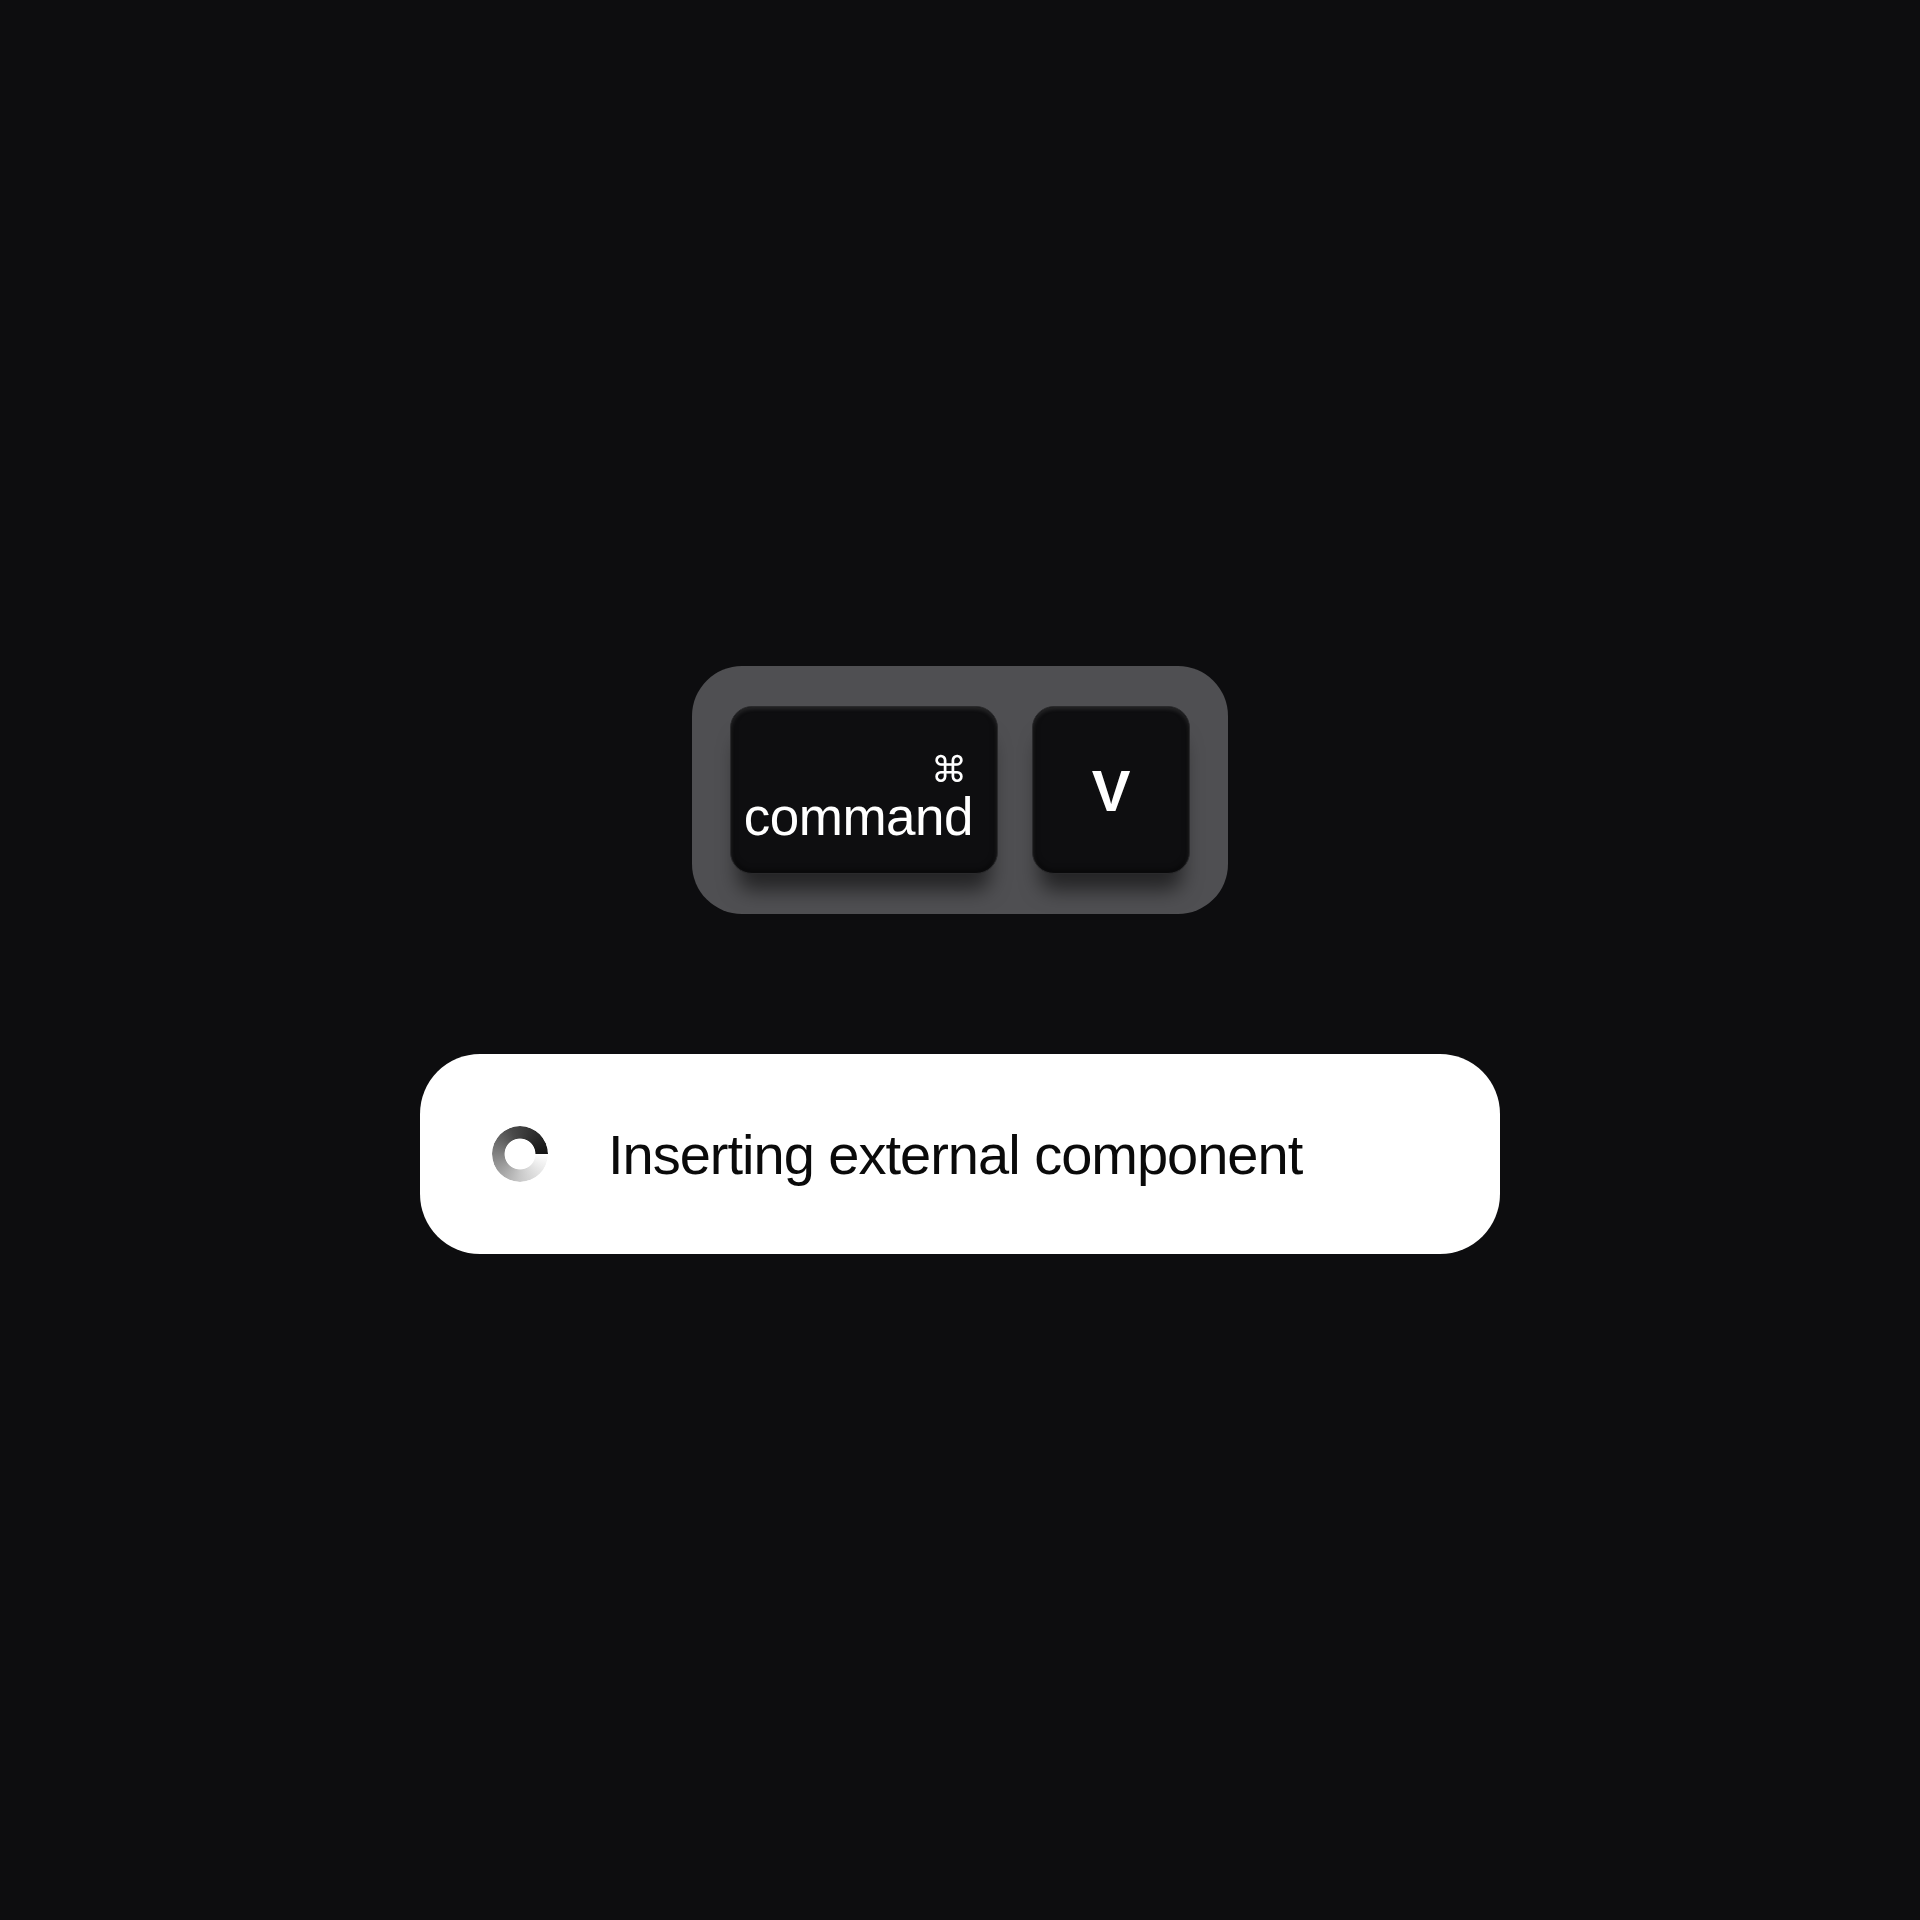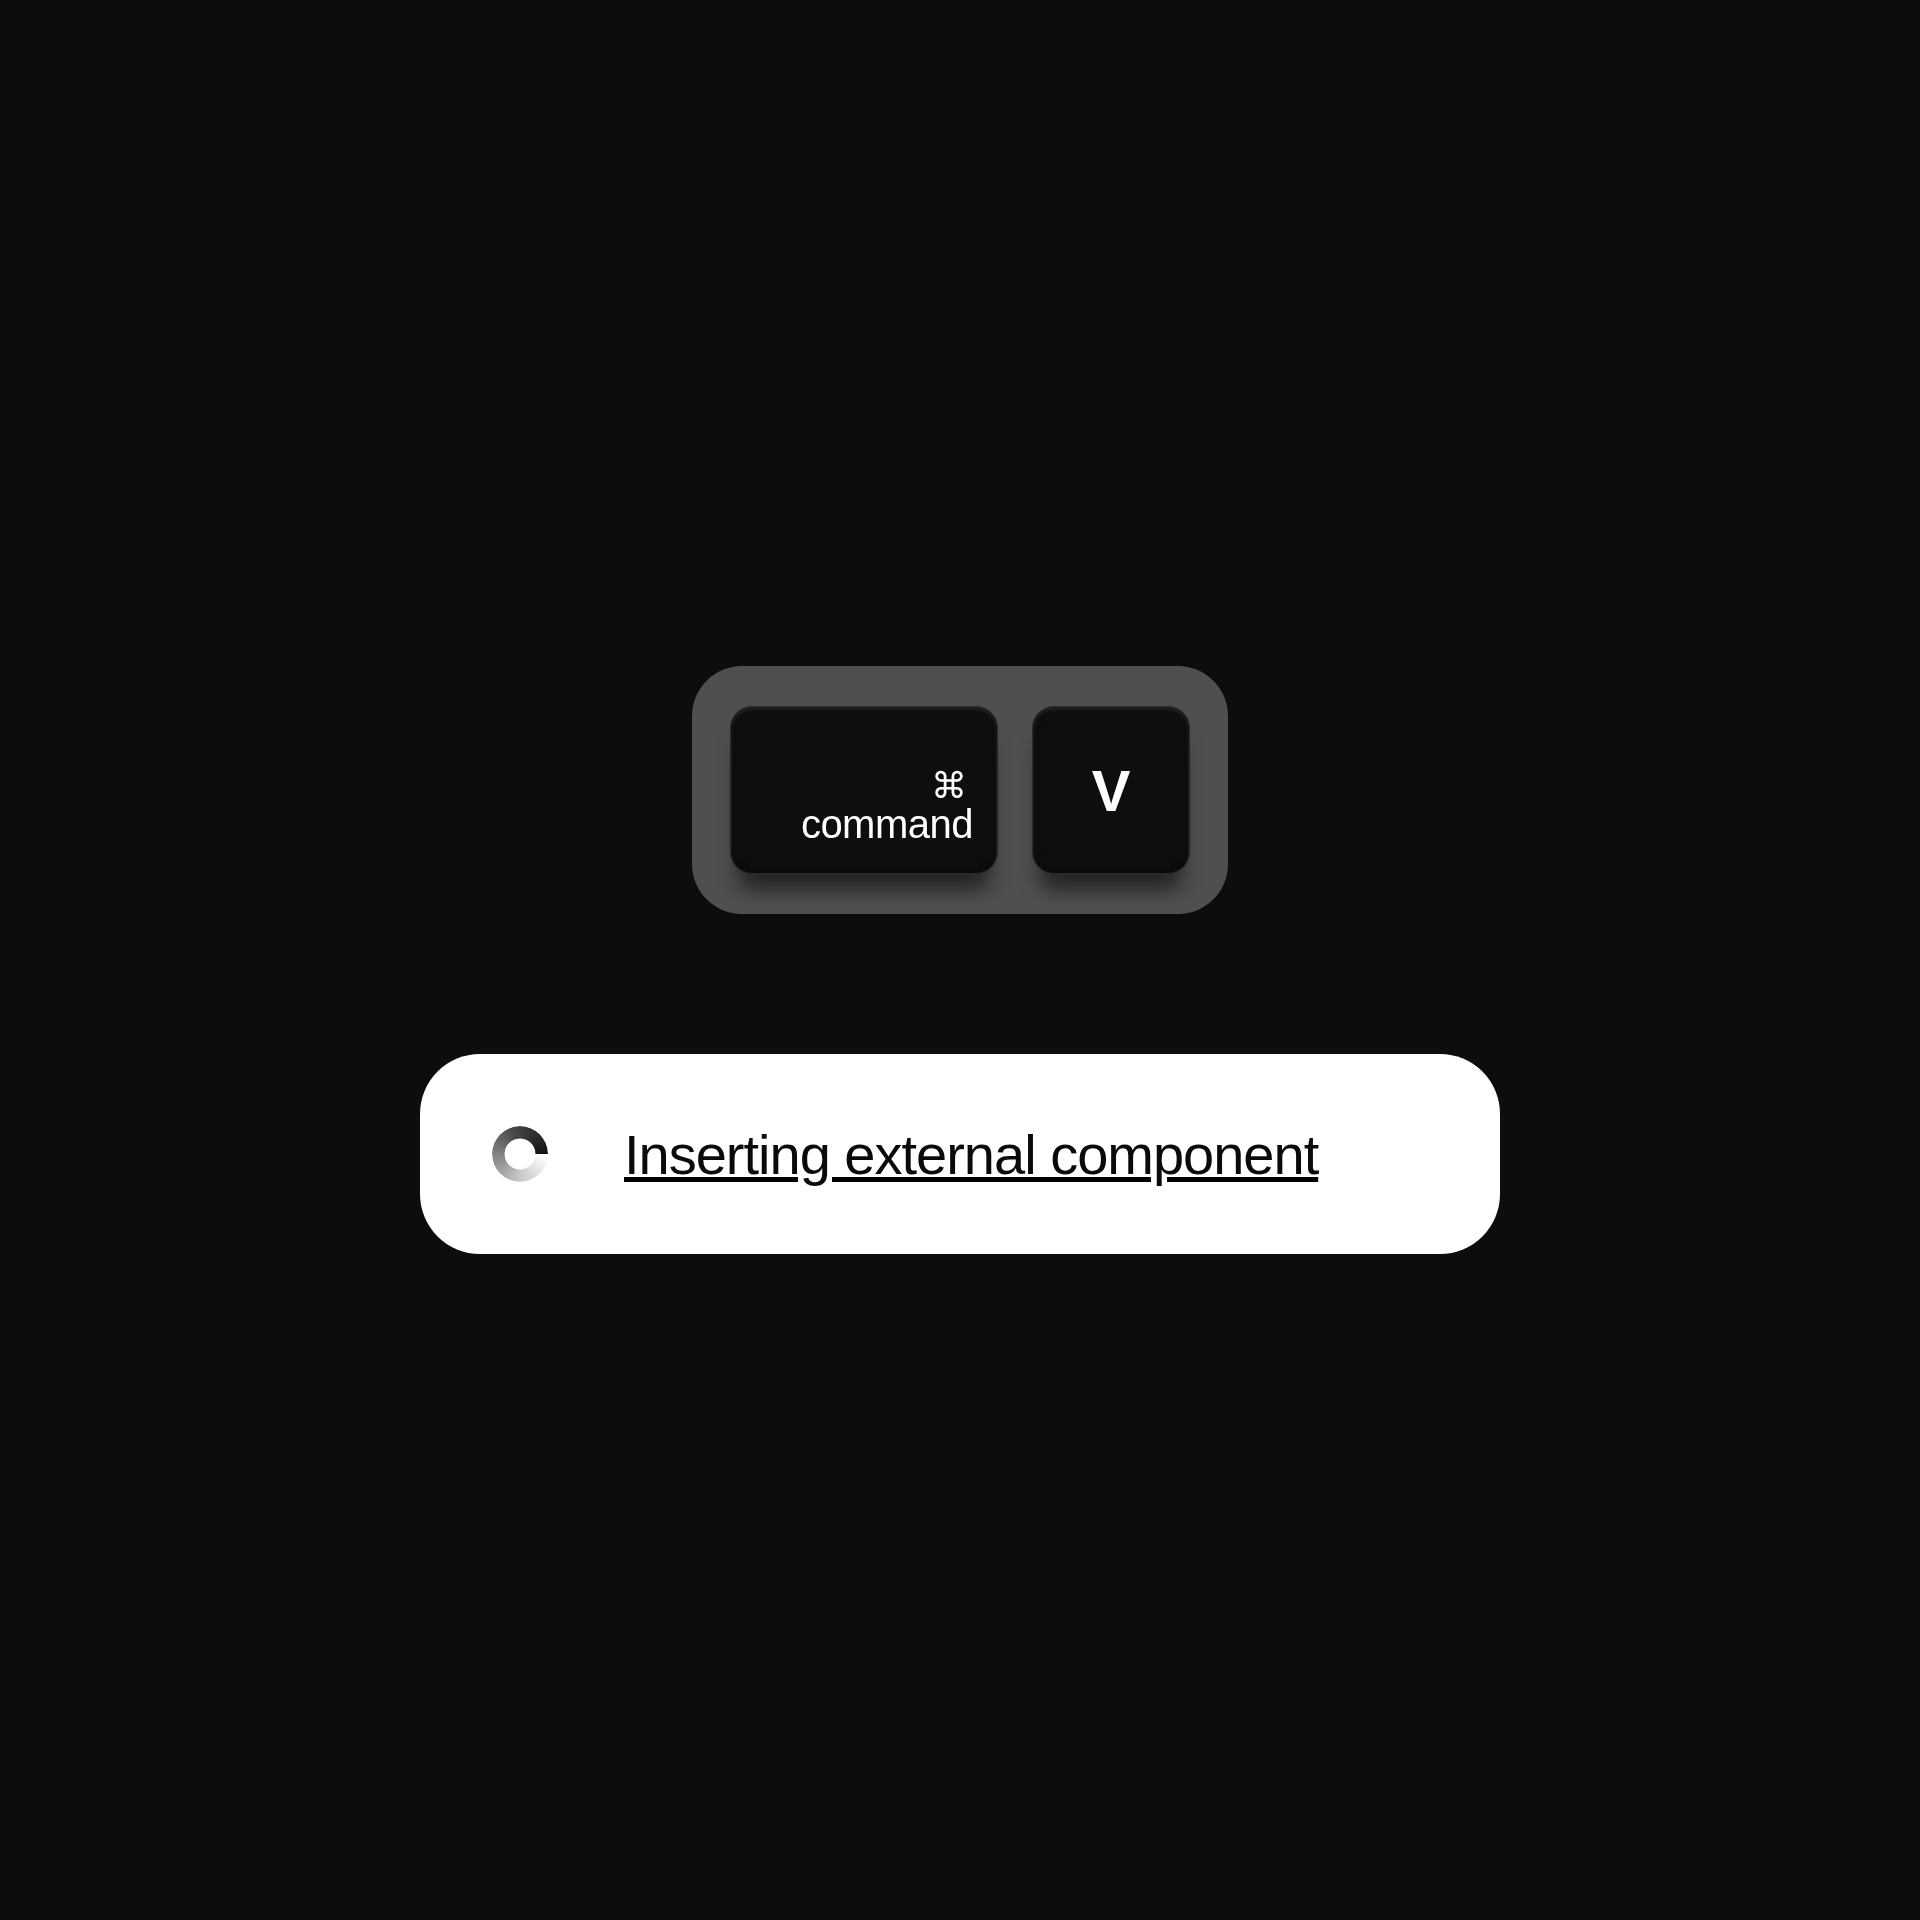--- a/index.html
+++ b/index.html
@@ -72,42 +72,41 @@
 
     .command-icon {
       font-size: 36px;
       color: #ffffff;
       margin-bottom: -2px;
       margin-right: 6px;
       line-height: 1;
     }
 
     .command-label {
-      font-size: 40px;
+      font-size: 53px;
       color: #ffffff;
       font-weight: 500;
       letter-spacing: -0.5px;
     }
 
     .v-label {
       font-size: 58px;
       color: #ffffff;
       font-weight: 600;
     }
 
     .toast {
       background: #ffffff;
       border-radius: 60px;
       width: 1080px;
       height: 200px;
       display: flex;
       align-items: center;
       padding: 0 72px;
-      gap: 76px;
-      text-decoration: underline;
+      gap: 60px;
     }
 
     .spinner {
       width: 56px;
       height: 56px;
       flex-shrink: 0;
       border-radius: 50%;
       background: conic-gradient(
         from 90deg,
         #ffffff 0deg,

